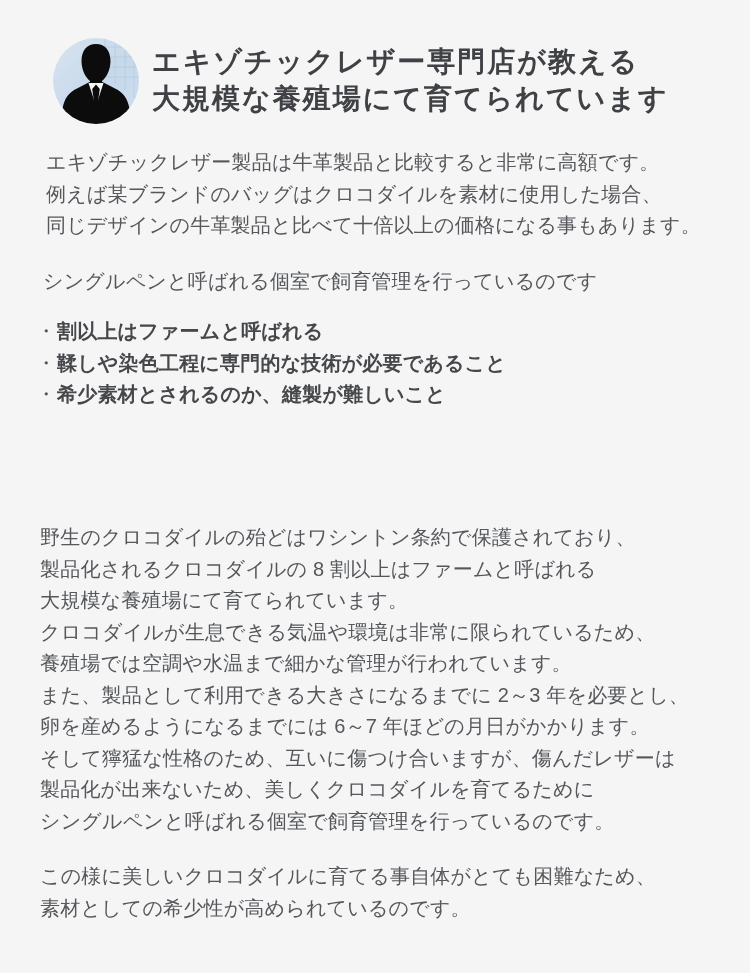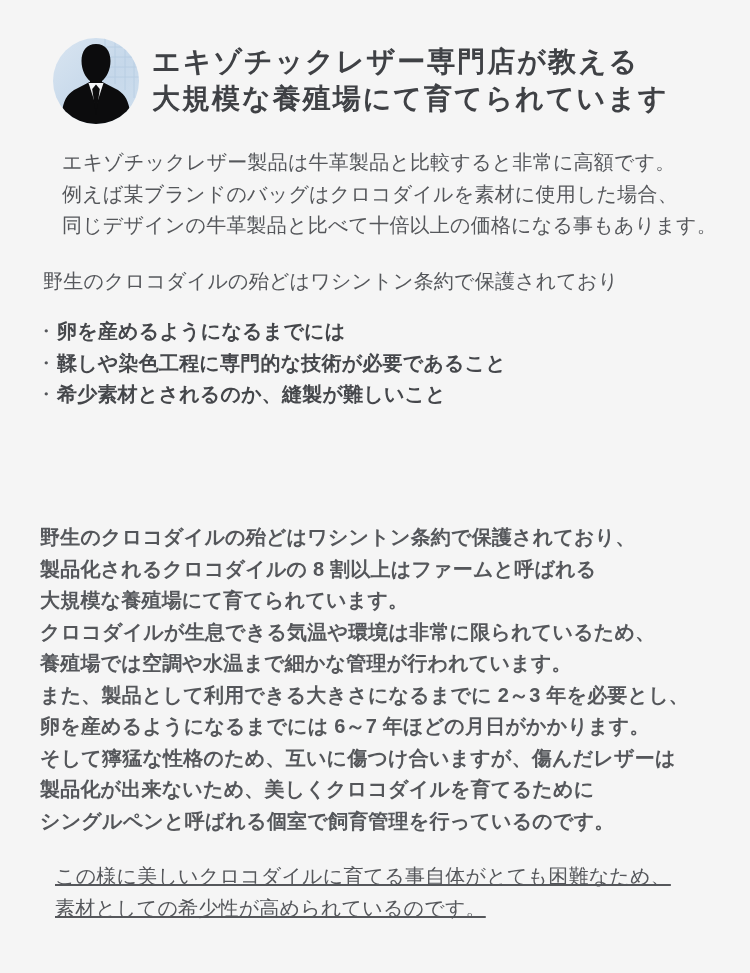--- a/index.html
+++ b/index.html
@@ -41,25 +41,25 @@
   }
   
   .p {
     position: absolute;
     margin: 0;
     font-size: 20px;
     line-height: 31.5px;
     white-space: pre-line;
     letter-spacing: 0.2px;
   }
-  .p-intro   { left: 46px; top: 147px; margin-left: 16px; }
+  .p-intro   { left: 46px; top: 147px; }
   .p-lead    { left: 43px; top: 266px; }
   .p-follow  { left: 40px; top: 428px; }
-  .p-explain { left: 40px; top: 522px; font-weight: bold; }
-  .p-concl   { left: 55px; top: 861px; text-decoration: underline; }
+  .p-explain { left: 40px; top: 522px; }
+  .p-concl   { left: 40px; top: 861px; }
 
   .reason-list {
     position: absolute;
     left: 36px; top: 316px;
     margin: 0; padding: 0;
     list-style: none;
   }
   .reason-item {
     display: flex;
     font-size: 20px;
@@ -116,26 +116,26 @@
     <h1 class="titles">
       <span style="display:block">エキゾチックレザー専門店が教える</span>
       <span style="display:block">大規模な養殖場にて育てられています</span>
     </h1>
   </div>
 
   <p class="p p-intro">エキゾチックレザー製品は牛革製品と比較すると非常に高額です。
 例えば某ブランドのバッグはクロコダイルを素材に使用した場合、
 同じデザインの牛革製品と比べて十倍以上の価格になる事もあります。</p>
 
-  <p class="p p-lead">野生のクロコダイルの殆どはワシントン条約で保護されており</p>
+  <p class="p p-lead">シングルペンと呼ばれる個室で飼育管理を行っているのです</p>
 
   <ul class="reason-list">
     <li class="reason-item">
       <span class="bullet-marker">・</span>
-      <span>卵を産めるようになるまでには</span>
+      <span>割以上はファームと呼ばれる</span>
     </li>
     <li class="reason-item">
       <span class="bullet-marker">・</span>
       <span>鞣しや染色工程に専門的な技術が必要であること</span>
     </li>
     <li class="reason-item">
       <span class="bullet-marker">・</span>
       <span>希少素材とされるのか、縫製が難しいこと</span>
     </li>
   </ul>

